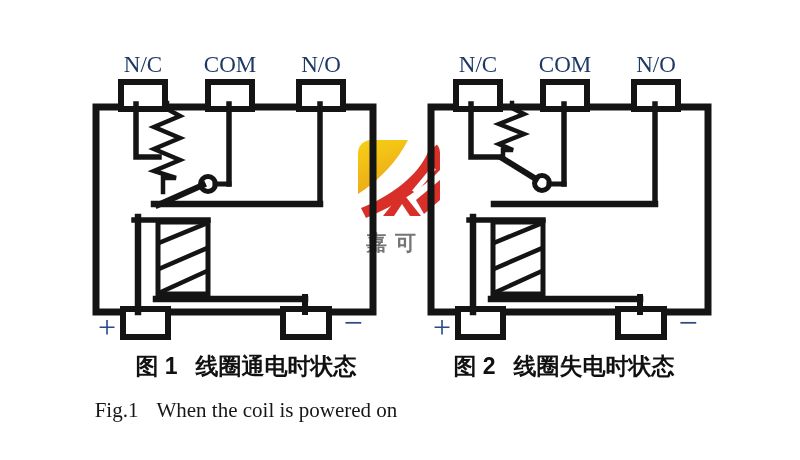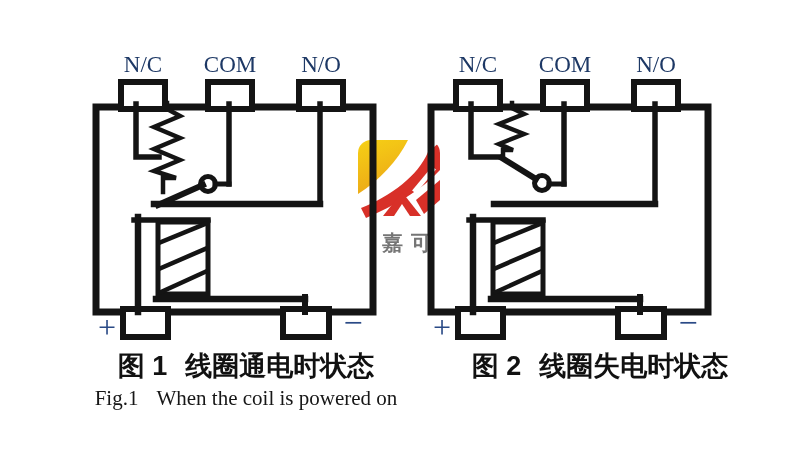--- a/index.html
+++ b/index.html
@@ -1,32 +1,32 @@
 <!DOCTYPE html>
 <html><head>
 <meta charset="utf-8">
 <style>
   html,body{margin:0;padding:0;background:#ffffff;}
   body{width:800px;height:460px;position:relative;overflow:hidden;
        font-family:"Liberation Sans",sans-serif;}
   .stage{position:absolute;inset:0;}
   
-  .watermark{position:absolute;left:358px;top:140px;width:82px;z-index:1;opacity:.95;text-align:right;}
+  .watermark{position:absolute;left:358px;top:140px;width:82px;z-index:1;opacity:.95;text-align:left;}
   .watermark .wm-text{margin-top:3px;font-size:21px;font-weight:bold;letter-spacing:8px;
        padding-left:8px; 
        color:#6e6e6e;font-family:"Liberation Sans",sans-serif;white-space:nowrap;}
   svg.schematic{position:absolute;left:0;top:0;z-index:2;}
   .wire{stroke:#141414;fill:none;stroke-linecap:square;}
   .term{fill:#ffffff;stroke:#141414;stroke-width:6;}
   .tlabel{fill:#1d3865;font-family:"Liberation Serif",serif;font-size:23px;text-anchor:middle;}
   .pol{fill:#2a4a86;font-family:"Liberation Serif",serif;text-anchor:middle;}
   .caption{position:absolute;z-index:3;width:324px;text-align:center;}
-  .cap-cn{font-size:27px;font-weight:bold;color:#111;line-height:30px;
+  .cap-cn{font-size:23px;font-weight:bold;color:#111;line-height:30px;
        font-family:"Liberation Sans",sans-serif;white-space:nowrap;}
-  .cap-en{font-size:21px;color:#171717;margin-top:4px;line-height:26px;
+  .cap-en{font-size:21px;color:#171717;margin-top:16px;line-height:26px;
        font-family:"Liberation Serif",serif;white-space:nowrap;}
   .cap-gap{display:inline-block;width:18px;}
 </style>
 </head>
 <body>
 
 <div class="stage">
 
   <div class="watermark">
     <svg width="82" height="82" viewBox="0 0 82 82">
@@ -125,19 +125,19 @@
 
   <div class="caption" style="left:84px;top:351px;">
     <div class="cap-cn">
       <span>图 1</span><span class="cap-gap"></span><span>线圈通电时状态</span>
     </div>
     <div class="cap-en">
       <span>Fig.1</span><span class="cap-gap"></span><span>When the coil is powered on</span>
     </div>
   </div>
 
-  <div class="caption" style="left:438px;top:351px;">
+  <div class="caption" style="left:402px;top:351px;">
     <div class="cap-cn">
       <span>图 2</span><span class="cap-gap"></span><span>线圈失电时状态</span>
     </div>
   </div>
 
 </div>
 
 </body></html>

